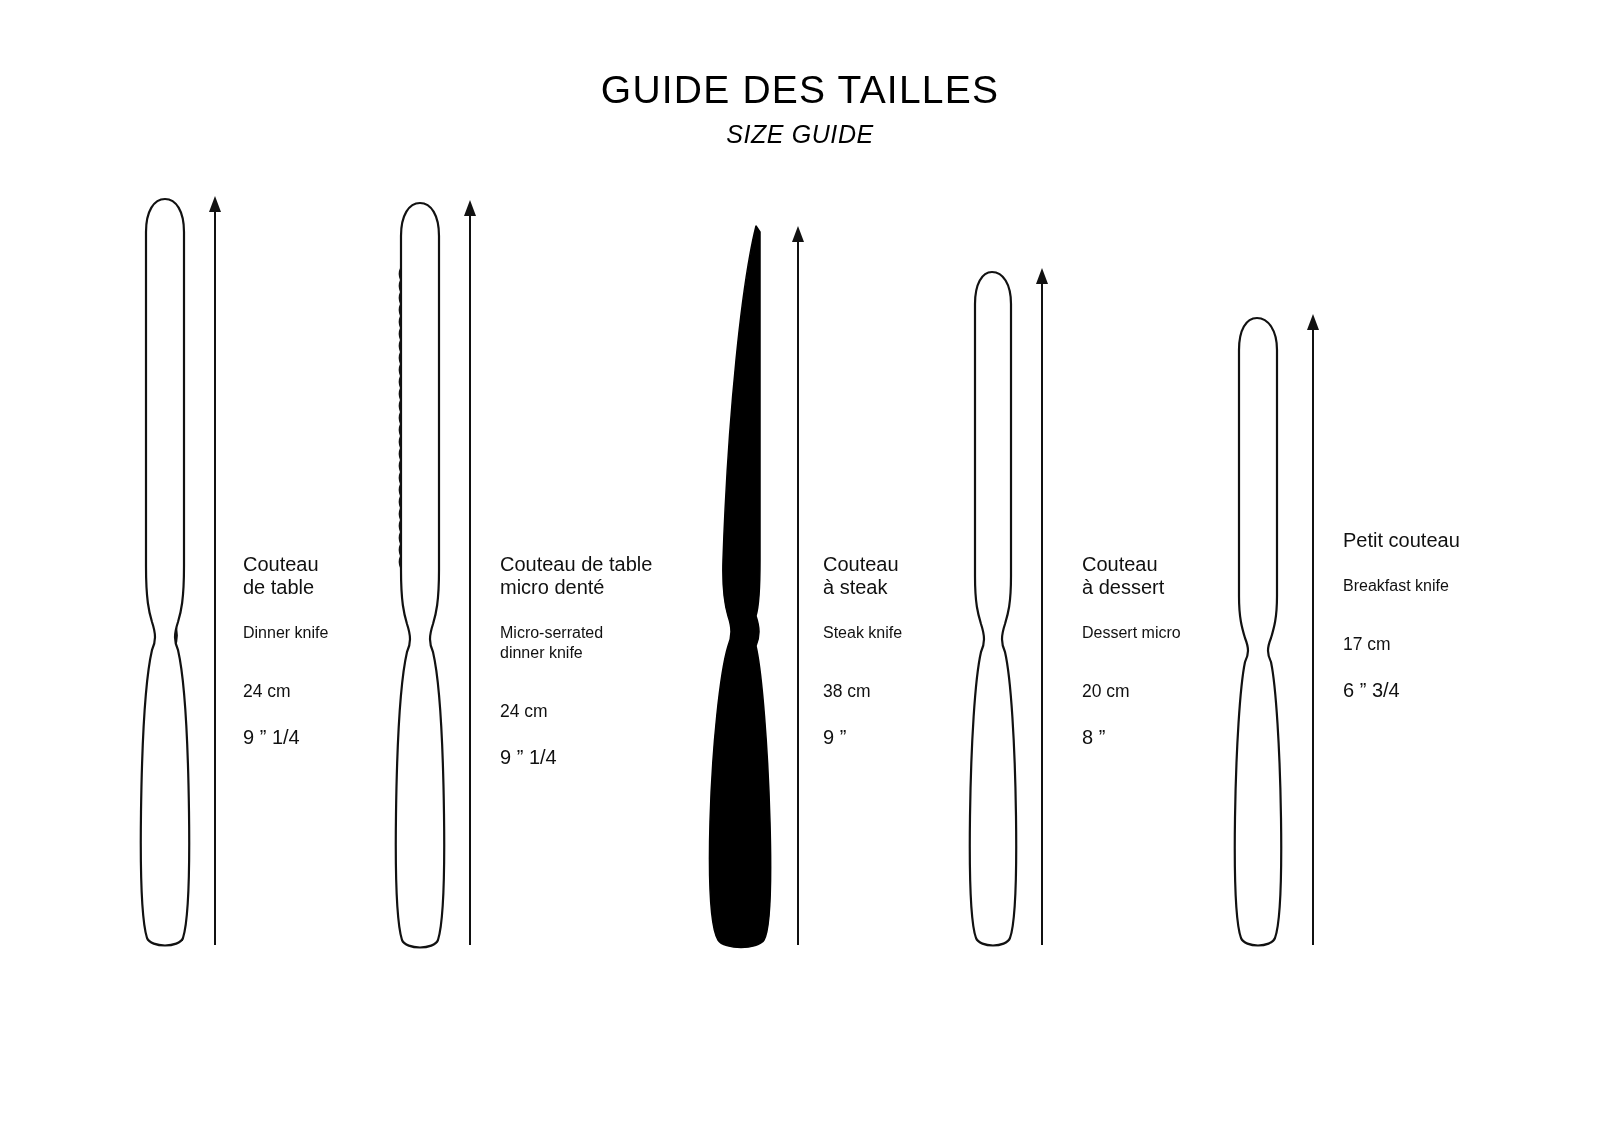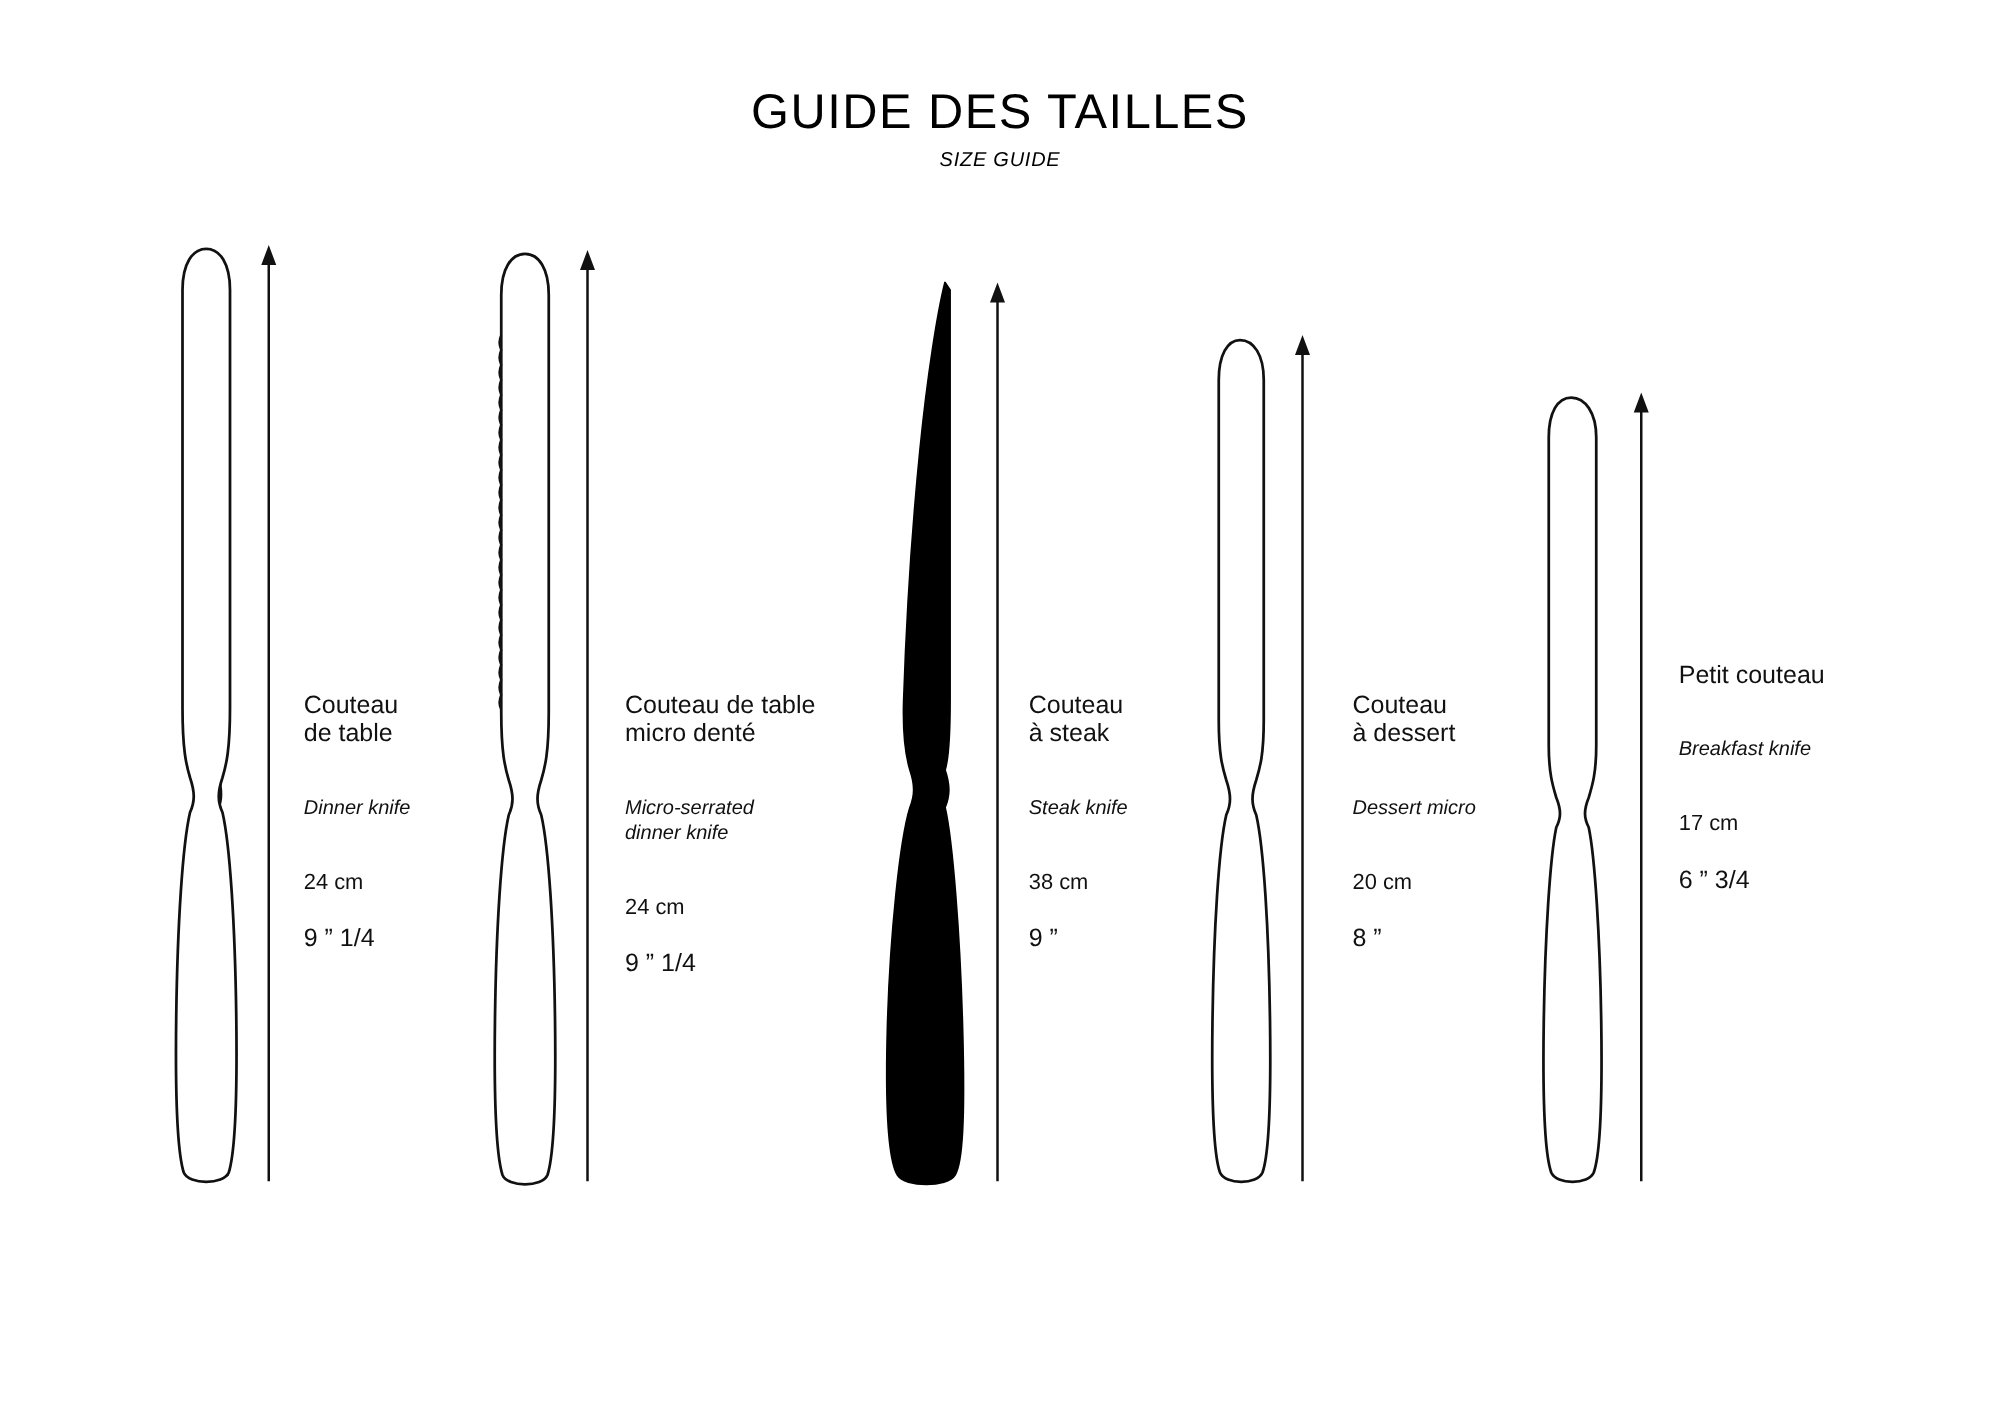--- a/index.html
+++ b/index.html
@@ -30,21 +30,21 @@
     text-align: center;
   }
   .title-fr {
     font-size: 39px;
     letter-spacing: 1.2px;
     font-weight: 400;
     color: #000;
     line-height: 1.15;
   }
   .title-en {
-    font-size: 16px;
+    font-size: 25px;
     font-style: italic;
     font-weight: 400;
     letter-spacing: 0.6px;
     color: #000;
     margin-top: 7px;
   }
 
   
   .knives {
     position: absolute;
@@ -69,24 +69,23 @@
     font-size: 17.5px;
     line-height: 23px;
     color: #111;
     white-space: pre-line;
   }
   .cap-name {
     font-size: 20px;
     line-height: 23px;
   }
   .cap-en {
-    font-style: italic;
     font-size: 16px;
     line-height: 20px;
-    margin-top: 15px;
+    margin-top: 1px;
   }
   .cap-dims {
     margin-top: 14px;
     font-size: 17.5px;
     line-height: 23px;
   }
 </style>
 </head>
 <body>
 

